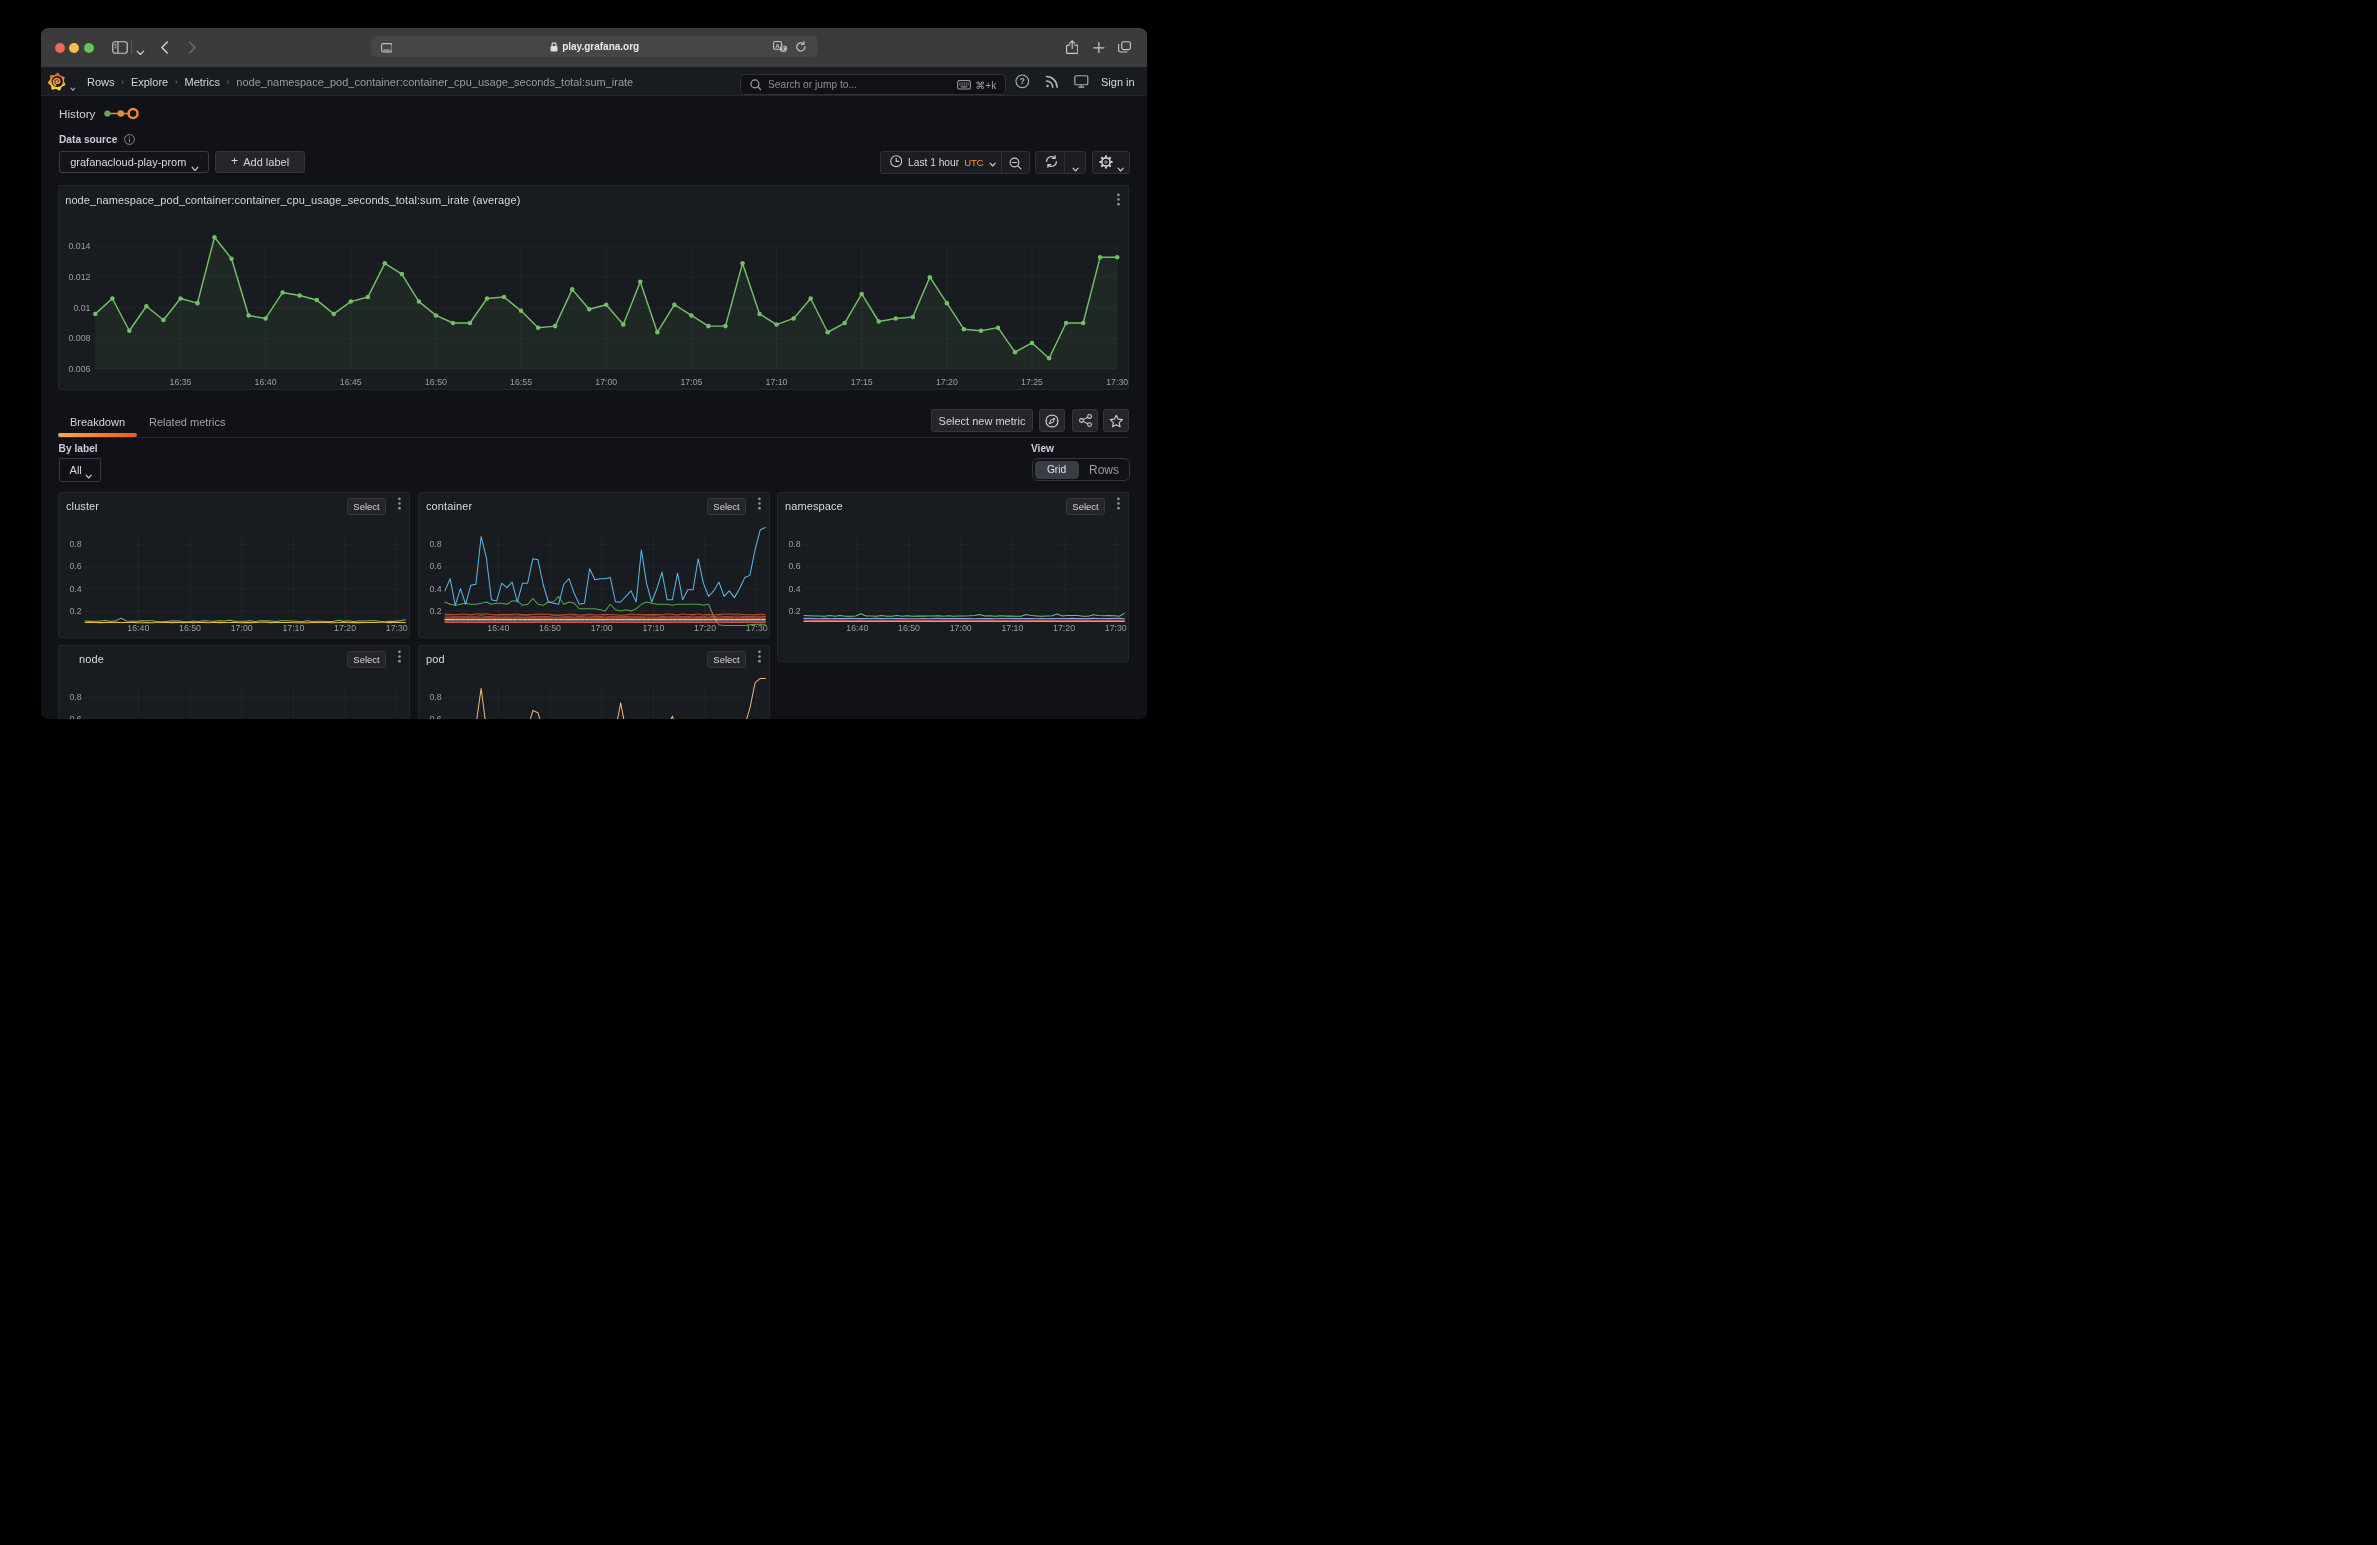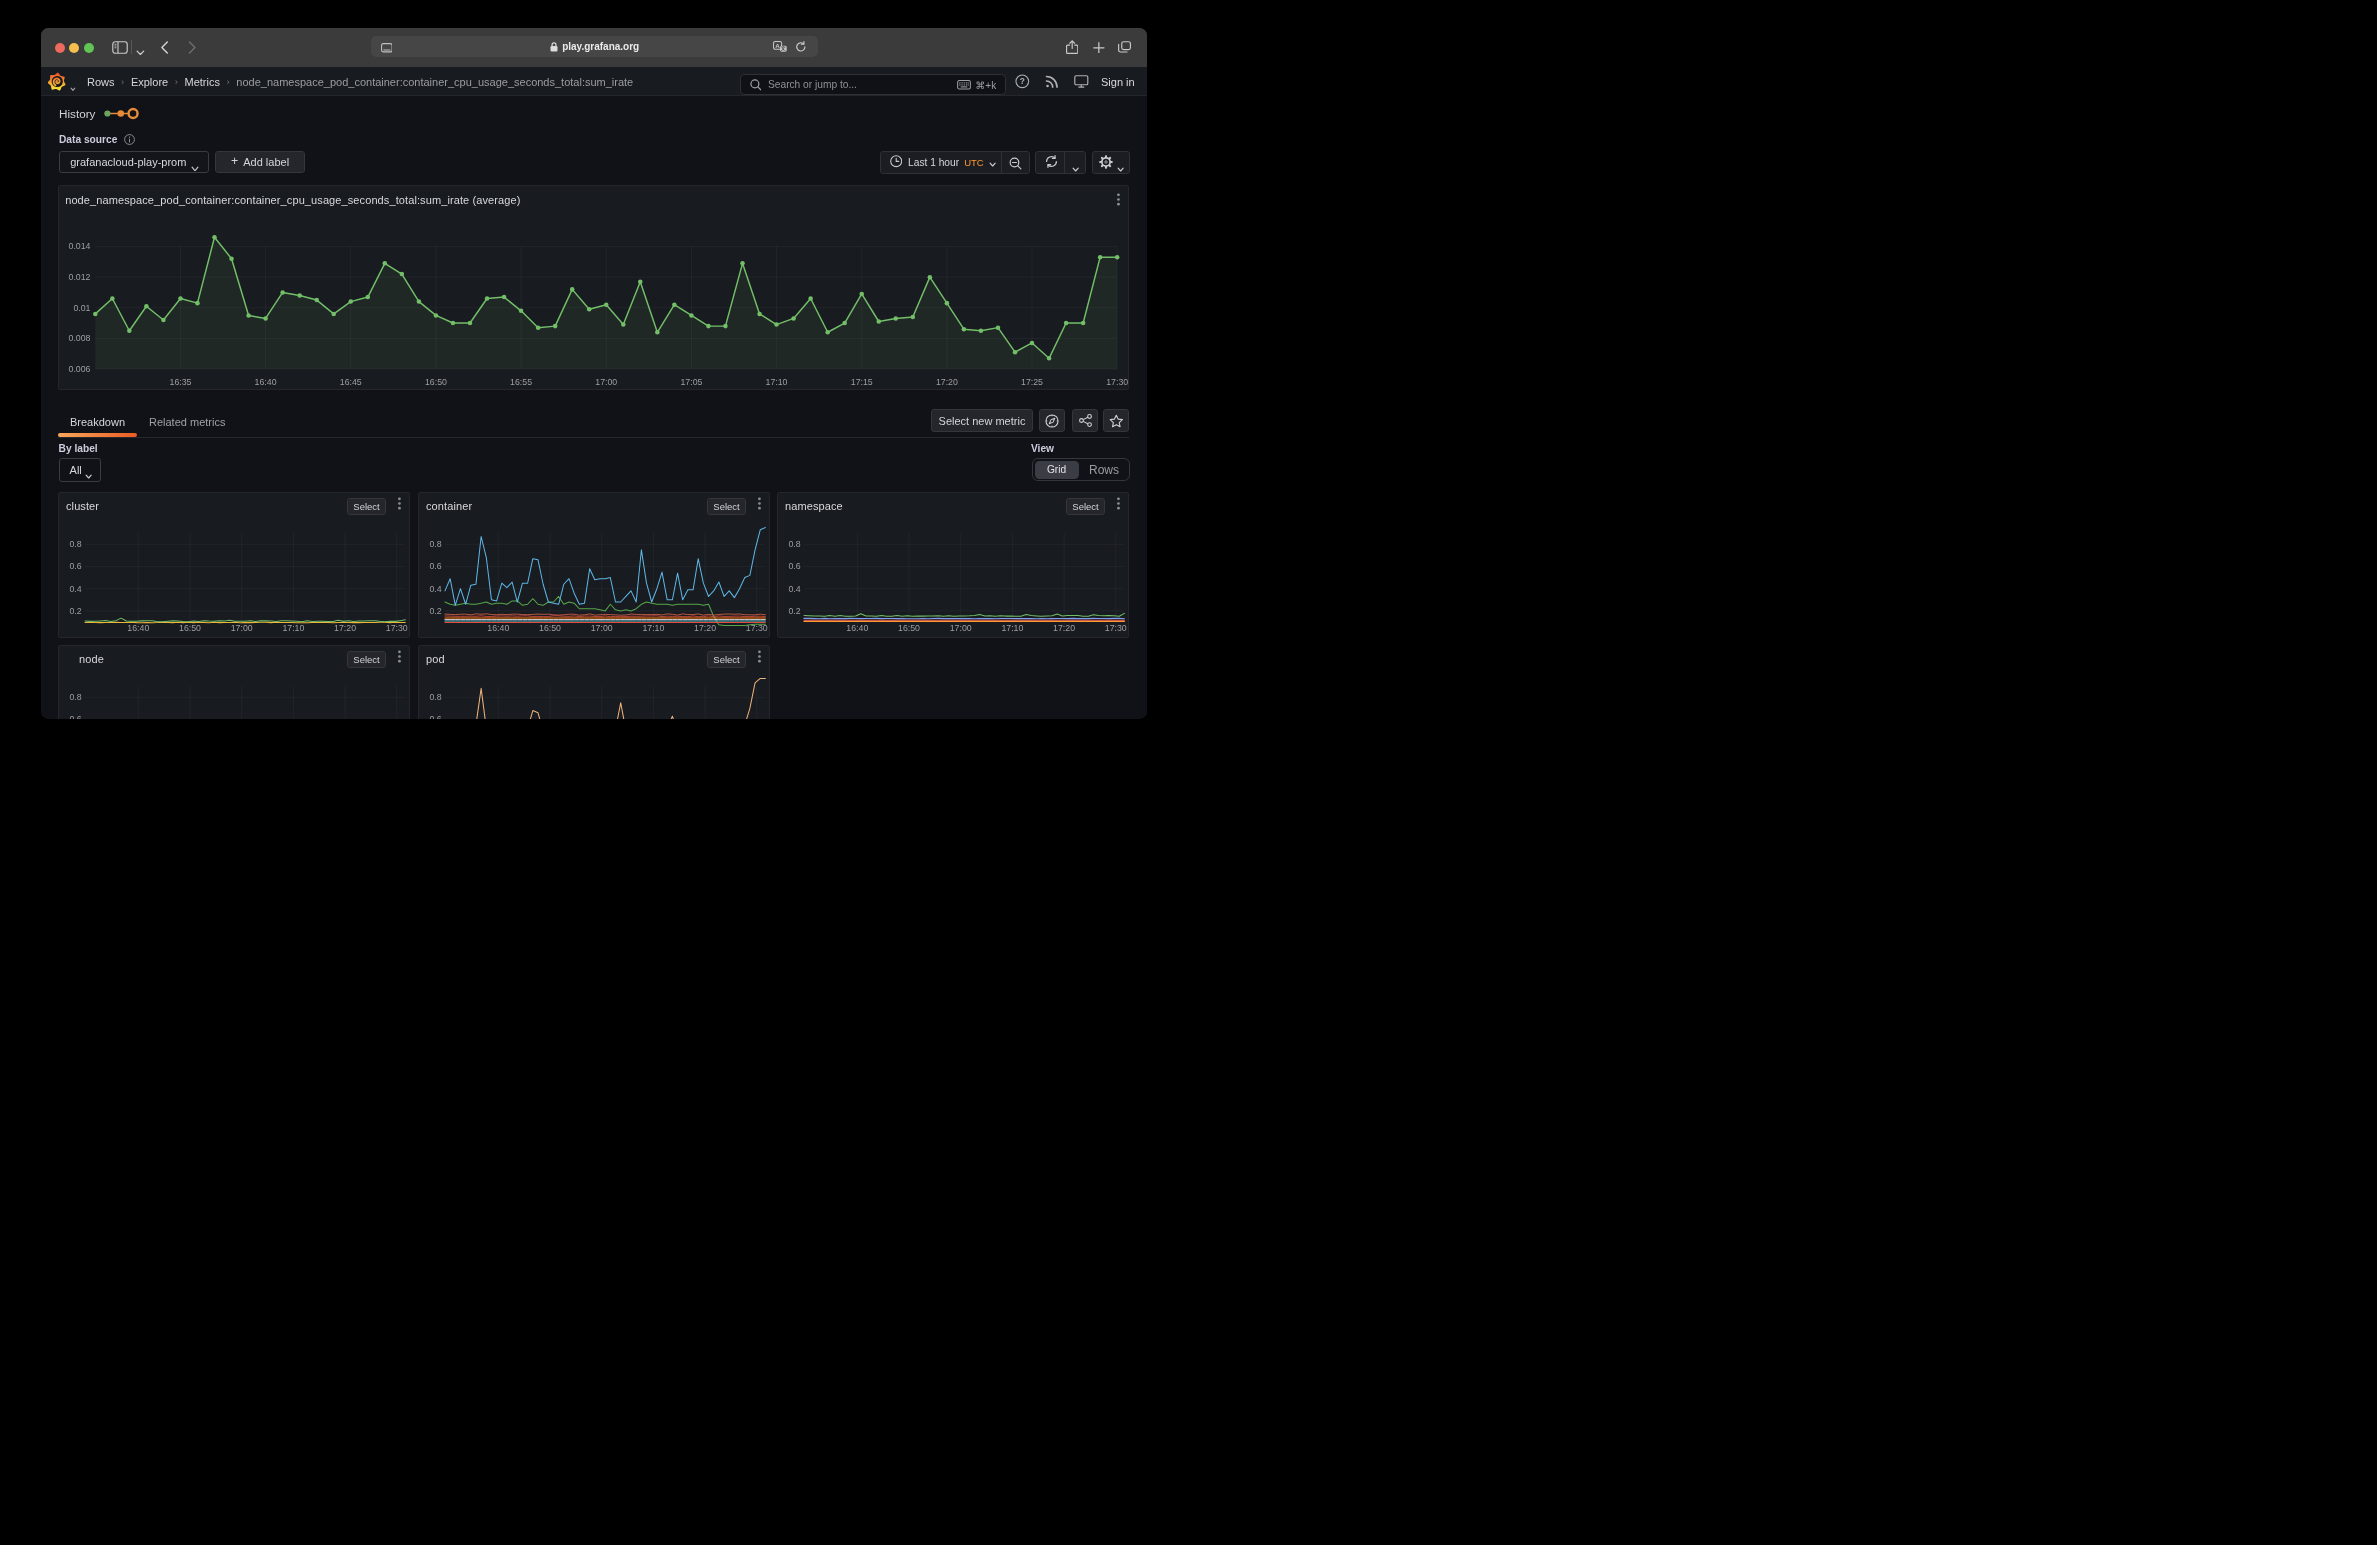--- a/index.html
+++ b/index.html
@@ -450,21 +450,21 @@
           <polyline points="35.5,149.0 42.6,152.1 49.6,153.6 56.7,152.1 63.8,150.6 70.8,152.1 77.9,152.1 85.0,150.6 92.1,149.0 99.1,152.1 106.2,150.6 113.3,150.6 120.3,152.1 127.4,147.5 134.5,147.5 141.6,153.6 148.6,152.1 155.7,144.5 162.8,152.1 169.8,153.6 176.9,149.0 184.0,149.0 191.0,141.4 198.1,152.1 205.2,149.0 212.2,150.6 219.3,158.2 226.4,158.2 233.5,158.2 240.5,158.2 247.6,159.7 254.7,161.2 261.7,152.1 268.8,159.7 275.9,161.2 283.0,159.7 290.0,161.2 297.1,158.2 304.2,152.1 311.2,149.0 318.3,150.6 325.4,152.1 332.4,152.1 339.5,152.1 346.6,153.6 353.7,152.1 360.7,152.1 367.8,152.1 374.9,152.1 381.9,152.1 389.0,153.6 396.1,152.1 403.1,168.8 410.2,180.2 417.3,181.0 424.4,181.0 431.4,181.0 438.5,181.0 445.6,181.0 452.6,180.2 459.7,179.4 466.8,179.4 473.8,179.4" fill="none" stroke="#56a64b" stroke-width="1.4" stroke-opacity="1.0" stroke-linejoin="round" stroke-linecap="round"></polyline>
           <polyline points="35.5,133.8 42.6,117.1 49.6,153.6 56.7,130.8 63.8,152.1 70.8,126.2 77.9,124.7 85.0,59.4 92.1,88.2 99.1,146.0 106.2,147.5 113.3,123.2 120.3,129.3 127.4,121.7 134.5,149.0 141.6,123.2 148.6,123.2 155.7,89.8 162.8,91.3 169.8,124.7 176.9,149.0 184.0,150.6 191.0,152.1 198.1,124.7 205.2,117.1 212.2,136.9 219.3,152.1 226.4,150.6 233.5,103.4 240.5,118.6 247.6,117.1 254.7,117.1 261.7,115.6 268.8,149.0 275.9,149.0 283.0,141.4 290.0,133.8 297.1,149.0 304.2,77.6 311.2,123.2 318.3,149.0 325.4,130.8 332.4,108.0 339.5,146.0 346.6,146.0 353.7,109.5 360.7,146.0 367.8,132.3 374.9,132.3 381.9,89.8 389.0,123.2 396.1,141.4 403.1,133.8 410.2,121.7 417.3,141.4 424.4,133.8 431.4,143.0 438.5,130.8 445.6,115.6 452.6,112.6 459.7,77.6 466.8,50.2 473.8,47.2" fill="none" stroke="#5eb6e6" stroke-width="1.4" stroke-opacity="1.0" stroke-linejoin="round" stroke-linecap="round"></polyline>
           <polyline points="35.5,165.5 42.6,165.9 49.6,166.3 56.7,165.7 63.8,165.6 70.8,166.5 77.9,165.2 85.0,165.7 92.1,165.2 99.1,166.1 106.2,166.5 113.3,165.8 120.3,166.3 127.4,165.6 134.5,165.6 141.6,166.2 148.6,166.4 155.7,165.9 162.8,165.5 169.8,165.9 176.9,165.6 184.0,166.6 191.0,166.9 198.1,166.5 205.2,165.7 212.2,165.7 219.3,167.0 226.4,166.5 233.5,165.3 240.5,166.9 247.6,166.5 254.7,165.9 261.7,166.3 268.8,166.6 275.9,167.0 283.0,166.8 290.0,165.4 297.1,166.0 304.2,166.0 311.2,166.2 318.3,166.2 325.4,165.8 332.4,166.7 339.5,165.2 346.6,165.8 353.7,166.9 360.7,165.2 367.8,166.2 374.9,166.2 381.9,165.3 389.0,167.0 396.1,165.8 403.1,166.9 410.2,166.0 417.3,165.6 424.4,165.4 431.4,165.7 438.5,165.4 445.6,166.4 452.6,166.5 459.7,166.6 466.8,165.6 473.8,166.4" fill="none" stroke="#e0684b" stroke-width="1.1" stroke-opacity="1.0" stroke-linejoin="round" stroke-linecap="round"></polyline>
           <polyline points="35.5,168.1 42.6,168.3 49.6,168.6 56.7,168.6 63.8,168.6 70.8,168.4 77.9,168.6 85.0,167.9 92.1,168.8 99.1,168.8 106.2,168.3 113.3,168.1 120.3,168.4 127.4,168.0 134.5,168.5 141.6,168.0 148.6,168.0 155.7,168.8 162.8,168.6 169.8,169.0 176.9,168.9 184.0,167.9 191.0,168.0 198.1,168.5 205.2,168.6 212.2,168.1 219.3,168.9 226.4,168.3 233.5,168.3 240.5,168.8 247.6,169.0 254.7,168.1 261.7,169.1 268.8,168.7 275.9,169.1 283.0,168.9 290.0,168.4 297.1,168.6 304.2,168.4 311.2,168.1 318.3,168.1 325.4,167.9 332.4,168.9 339.5,168.4 346.6,168.7 353.7,168.5 360.7,168.9 367.8,169.1 374.9,168.1 381.9,169.1 389.0,169.0 396.1,168.0 403.1,169.1 410.2,168.1 417.3,168.8 424.4,168.7 431.4,168.4 438.5,168.3 445.6,168.9 452.6,169.0 459.7,168.5 466.8,168.5 473.8,168.8" fill="none" stroke="#e24d42" stroke-width="1.1" stroke-opacity="1.0" stroke-linejoin="round" stroke-linecap="round"></polyline>
           <polyline points="35.5,170.8 42.6,170.8 49.6,170.8 56.7,170.8 63.8,170.8 70.8,170.8 77.9,170.8 85.0,170.8 92.1,170.8 99.1,170.8 106.2,170.8 113.3,170.8 120.3,170.8 127.4,170.8 134.5,170.8 141.6,170.8 148.6,170.8 155.7,170.8 162.8,170.8 169.8,170.8 176.9,170.8 184.0,170.8 191.0,170.8 198.1,170.8 205.2,170.8 212.2,170.8 219.3,170.8 226.4,170.8 233.5,170.8 240.5,170.8 247.6,170.8 254.7,170.8 261.7,170.8 268.8,170.8 275.9,170.8 283.0,170.8 290.0,170.8 297.1,170.8 304.2,170.8 311.2,170.8 318.3,170.8 325.4,170.8 332.4,170.8 339.5,170.8 346.6,170.8 353.7,170.8 360.7,170.8 367.8,170.8 374.9,170.8 381.9,170.8 389.0,170.8 396.1,170.8 403.1,170.8 410.2,170.8 417.3,170.8 424.4,170.8 431.4,170.8 438.5,170.8 445.6,170.8 452.6,170.8 459.7,170.8 466.8,170.8 473.8,170.8" fill="none" stroke="#ff780a" stroke-width="1.4" stroke-opacity="1.0" stroke-linejoin="round" stroke-linecap="round"></polyline>
           <polyline points="35.5,173.1 42.6,173.1 49.6,173.1 56.7,173.1 63.8,173.1 70.8,173.1 77.9,173.1 85.0,173.1 92.1,173.1 99.1,173.1 106.2,173.1 113.3,173.1 120.3,173.1 127.4,173.1 134.5,173.1 141.6,173.1 148.6,173.1 155.7,173.1 162.8,173.1 169.8,173.1 176.9,173.1 184.0,173.1 191.0,173.1 198.1,173.1 205.2,173.1 212.2,173.1 219.3,173.1 226.4,173.1 233.5,173.1 240.5,173.1 247.6,173.1 254.7,173.1 261.7,173.1 268.8,173.1 275.9,173.1 283.0,173.1 290.0,173.1 297.1,173.1 304.2,173.1 311.2,173.1 318.3,173.1 325.4,173.1 332.4,173.1 339.5,173.1 346.6,173.1 353.7,173.1 360.7,173.1 367.8,173.1 374.9,173.1 381.9,173.1 389.0,173.1 396.1,173.1 403.1,173.1 410.2,173.1 417.3,173.1 424.4,173.1 431.4,173.1 438.5,173.1 445.6,173.1 452.6,173.1 459.7,173.1 466.8,173.1 473.8,173.1" fill="none" stroke="#f7f8fa" stroke-width="1.2" stroke-opacity="1.0" stroke-linejoin="round" stroke-linecap="round"></polyline>
           <polyline points="35.5,175.0 42.6,175.0 49.6,175.0 56.7,175.0 63.8,175.0 70.8,175.0 77.9,175.0 85.0,175.0 92.1,175.0 99.1,175.0 106.2,175.0 113.3,175.0 120.3,175.0 127.4,175.0 134.5,175.0 141.6,175.0 148.6,175.0 155.7,175.0 162.8,175.0 169.8,175.0 176.9,175.0 184.0,175.0 191.0,175.0 198.1,175.0 205.2,175.0 212.2,175.0 219.3,175.0 226.4,175.0 233.5,175.0 240.5,175.0 247.6,175.0 254.7,175.0 261.7,175.0 268.8,175.0 275.9,175.0 283.0,175.0 290.0,175.0 297.1,175.0 304.2,175.0 311.2,175.0 318.3,175.0 325.4,175.0 332.4,175.0 339.5,175.0 346.6,175.0 353.7,175.0 360.7,175.0 367.8,175.0 374.9,175.0 381.9,175.0 389.0,175.0 396.1,175.0 403.1,175.0 410.2,175.0 417.3,175.0 424.4,175.0 431.4,175.0 438.5,175.0 445.6,175.0 452.6,175.0 459.7,175.0 466.8,175.0 473.8,175.0" fill="none" stroke="#6ed0e0" stroke-width="1.2" stroke-opacity="1.0" stroke-linejoin="round" stroke-linecap="round"></polyline>
           <polyline points="35.5,177.0 42.6,177.0 49.6,177.0 56.7,177.0 63.8,177.0 70.8,177.0 77.9,177.0 85.0,177.0 92.1,177.0 99.1,177.0 106.2,177.0 113.3,177.0 120.3,177.0 127.4,177.0 134.5,177.0 141.6,177.0 148.6,177.0 155.7,177.0 162.8,177.0 169.8,177.0 176.9,177.0 184.0,177.0 191.0,177.0 198.1,177.0 205.2,177.0 212.2,177.0 219.3,177.0 226.4,177.0 233.5,177.0 240.5,177.0 247.6,177.0 254.7,177.0 261.7,177.0 268.8,177.0 275.9,177.0 283.0,177.0 290.0,177.0 297.1,177.0 304.2,177.0 311.2,177.0 318.3,177.0 325.4,177.0 332.4,177.0 339.5,177.0 346.6,177.0 353.7,177.0 360.7,177.0 367.8,177.0 374.9,177.0 381.9,177.0 389.0,177.0 396.1,177.0 403.1,177.0 410.2,177.0 417.3,177.0 424.4,177.0 431.4,177.0 438.5,177.0 445.6,177.0 452.6,177.0 459.7,177.0 466.8,177.0 473.8,177.0" fill="none" stroke="#e24d42" stroke-width="1.4" stroke-opacity="1.0" stroke-linejoin="round" stroke-linecap="round"></polyline>
         </svg>
 </div>
-    <div class="panel" style="left:736px;top:396px;width:352px;height:146px">
+    <div class="panel" style="left:736px;top:396px;width:352px;height:170px">
 <div class="ptitle" style="left:7px;top:6.6px">namespace</div>
 <button class="selbtn">Select</button>
 <div class="pkebab"><svg width="2.9" height="13" viewBox="0 0 4 18" style="">
             <circle cx="2" cy="2.5" r="1.9" fill="#8e9096"></circle>
             <circle cx="2" cy="9" r="1.9" fill="#8e9096"></circle>
             <circle cx="2" cy="15.5" r="1.9" fill="#8e9096"></circle>
           </svg></div>
 <svg width="352" height="146" viewBox="0 0 481.5 199.5" style="position:absolute;left:0;top:0">
           <line x1="35.5" y1="161.2" x2="473.5" y2="161.2" stroke="rgba(204,204,220,0.08)" stroke-width="1"></line>
           <text x="31" y="165.2" text-anchor="end" font-size="12" fill="#9d9fa6">0.2</text>

